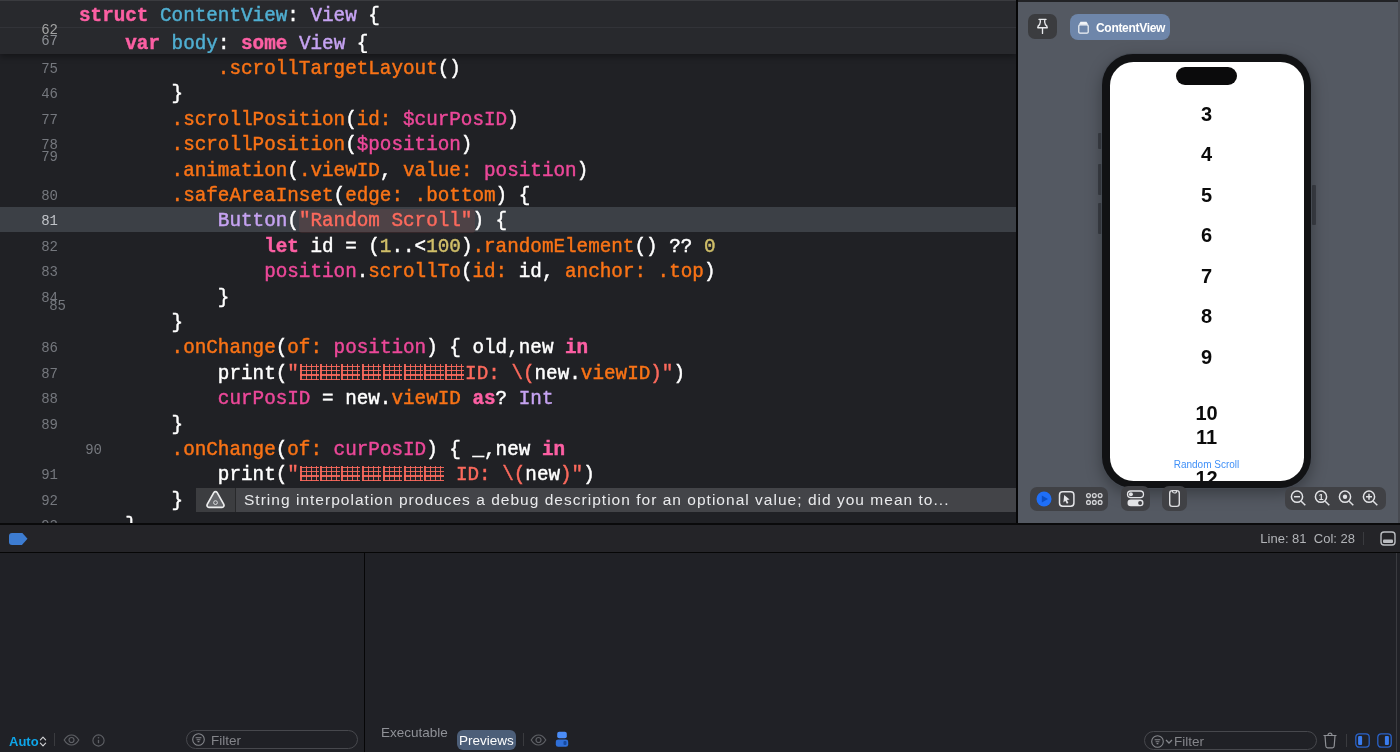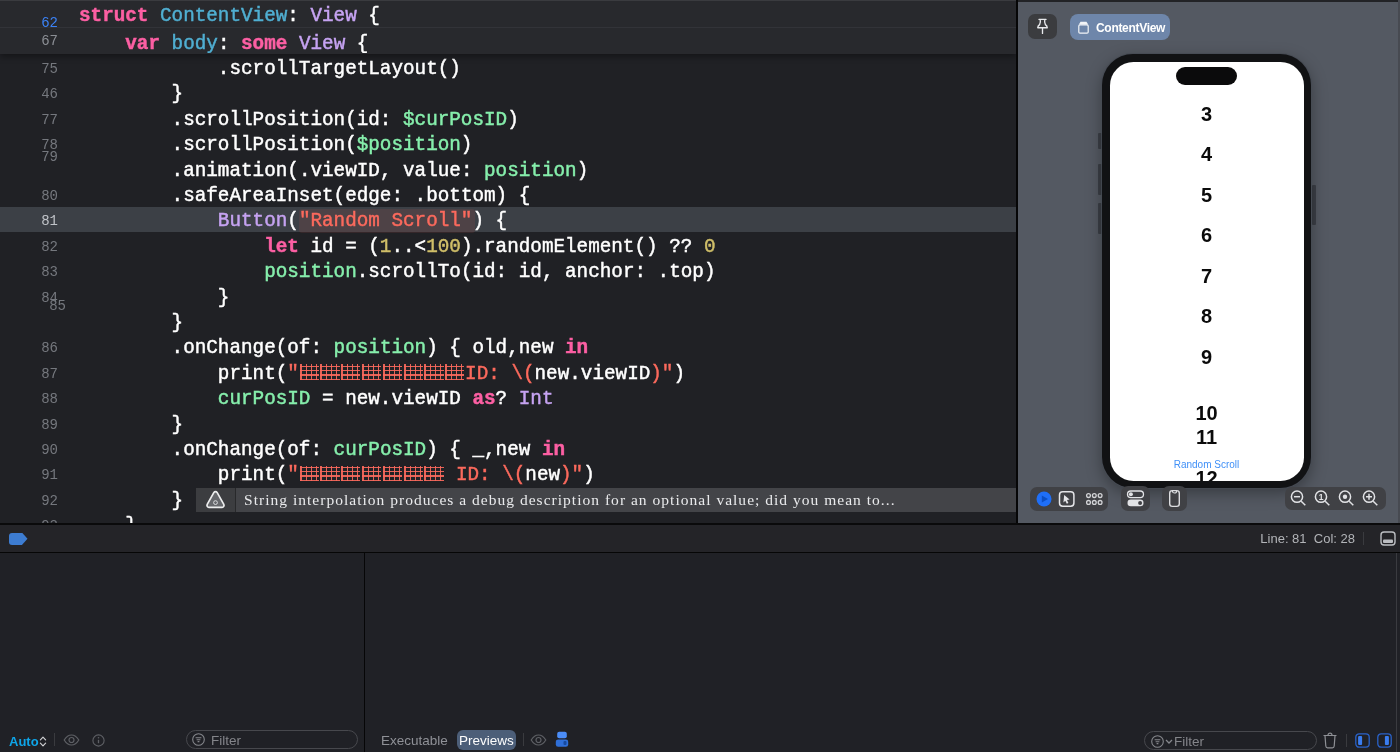--- a/index.html
+++ b/index.html
@@ -6,33 +6,33 @@
 body{width:1400px;height:752px;background:#202126;font-family:"Liberation Sans",sans-serif;overflow:hidden;position:relative;}
 .abs{position:absolute;}
 #editor{left:0;top:0;width:1016px;height:523px;background:#202125;overflow:hidden;}
 .ln{position:absolute;left:0;width:58px;text-align:right;font-family:"Liberation Mono",monospace;font-size:14px;line-height:25px;color:#75787e;}
 .cd{position:absolute;left:79px;white-space:pre;font-family:"Liberation Mono",monospace;font-size:19.3px;line-height:25px;color:#fff;-webkit-text-stroke:0.45px currentColor;}
 .k{color:#fc5fa3;font-weight:bold;}
 .s{color:#fc6a5d;}
 .n{color:#d0bf69;}
 .d{color:#50afd2;}
 .t{color:#c6a3f2;}
-.m{color:#ffffff;}
-.p{color:#86efac;}
+.m{color:#f97316;}
+.p{color:#ec4899;}
 .cjk{display:inline-block;width:19.2px;height:15.5px;margin:0 .8px;vertical-align:-1px;background:
  repeating-linear-gradient(0deg,rgba(252,106,93,.9) 0 1.3px,rgba(252,106,93,0) 1.3px 4.4px),
  repeating-linear-gradient(90deg,rgba(252,106,93,.9) 0 1.3px,rgba(252,106,93,0) 1.3px 4.9px);
  border-left:1.3px solid rgba(252,106,93,.9);box-sizing:border-box;}
 #pinhead{left:0;top:0;width:1016px;height:53px;background:#28292d;border-top:1px solid #3a3b3f;box-shadow:0 3px 6px rgba(0,0,0,.35);}
 #pindiv{left:0;top:27px;width:1016px;height:1px;background:#323338;}
 #hl81{left:0;top:206.5px;width:1016px;height:25.4px;background:#3c4046;}
 #hlstr{left:299px;top:208.5px;width:176px;height:24px;background:rgba(200,85,75,.13);border-radius:3px;}
 
 #bicon{left:196px;top:488px;width:38.5px;height:24px;background:#3c3d40;border-right:1px solid #28292b;}
-#btext{left:235.5px;top:488px;width:780.5px;height:24px;background:#434448;color:#e9eaec;font-size:15.5px;letter-spacing:1.02px;line-height:24px;padding-left:8.5px;box-sizing:border-box;white-space:nowrap;overflow:hidden;font-family:Liberation Serif, serif;}
+#btext{left:235.5px;top:488px;width:780.5px;height:24px;background:#434448;color:#e9eaec;font-size:15.5px;letter-spacing:1.02px;line-height:24px;padding-left:8.5px;box-sizing:border-box;white-space:nowrap;overflow:hidden;}
 #vline{left:1016px;top:0;width:2px;height:523px;background:#060607;}
 #canvas{left:1018px;top:0;width:382px;height:523px;background:#545962;}
 #canvas .topline{position:absolute;left:0;top:0;width:382px;height:2px;background:#222326;}
 #canvas .rline{position:absolute;right:0;top:0;width:2px;height:523px;background:#474a51;}
 .icgrp{position:absolute;background:#404145;border-radius:7px;}
 #strip{left:0;top:523px;width:1400px;height:30px;background:#242428;border-top:2px solid #0a0a0b;border-bottom:1px solid #060606;box-sizing:border-box;}
 #bptag{left:9px;top:7.5px;width:18.5px;height:12.5px;background:#3d7cd1;border-radius:3px;clip-path:polygon(0 0,70% 0,100% 50%,70% 100%,0 100%);}
 #linecol{right:45px;top:6px;font-size:13px;color:#b2b4b8;position:absolute;}
 #debug{left:0;top:553px;width:1400px;height:199px;background:#202126;}
 #dbdiv{left:363.5px;top:553px;width:1.5px;height:199px;background:#060607;}
@@ -72,39 +72,39 @@
   <div class="ln" style="top:294px;padding-left:8px;">85</div>
   <div class="cd" style="top:311.0px">        }</div>
   <div class="ln" style="top:336.4px;">86</div>
   <div class="cd" style="top:336.4px">        <span class="m">.onChange</span>(<span class="m">of:</span> <span class="p">position</span>) { old,new <span class="k">in</span></div>
   <div class="ln" style="top:361.8px;">87</div>
   <div class="cd" style="top:361.8px">            print(<span class="s">"<span class="cjk"></span><span class="cjk"></span><span class="cjk"></span><span class="cjk"></span><span class="cjk"></span><span class="cjk"></span><span class="cjk"></span><span class="cjk"></span>ID: \(</span>new.<span class="m">viewID</span><span class="s">)"</span>)</div>
   <div class="ln" style="top:387.2px;">88</div>
   <div class="cd" style="top:387.2px">            <span class="p">curPosID</span> = new.<span class="m">viewID</span> <span class="k">as</span>? <span class="t">Int</span></div>
   <div class="ln" style="top:412.6px;">89</div>
   <div class="cd" style="top:412.6px">        }</div>
-  <div class="ln" style="top:438.0px;">90</div>
+  <div class="ln" style="top:438.0px;padding-left:44px;">90</div>
   <div class="cd" style="top:438.0px">        <span class="m">.onChange</span>(<span class="m">of:</span> <span class="p">curPosID</span>) { _,new <span class="k">in</span></div>
   <div class="ln" style="top:463.4px;">91</div>
   <div class="cd" style="top:463.4px">            print(<span class="s">"<span class="cjk"></span><span class="cjk"></span><span class="cjk"></span><span class="cjk"></span><span class="cjk"></span><span class="cjk"></span><span class="cjk"></span> ID: \(</span>new<span class="s">)"</span>)</div>
   <div class="ln" style="top:488.8px;">92</div>
   <div class="cd" style="top:488.8px">        }</div>
   <div class="ln" style="top:514.2px;">93</div>
   <div class="cd" style="top:514.2px">    }</div>
   </div>
   <div class="abs" id="bicon"></div>
   <div class="abs" id="btext">String interpolation produces a debug description for an optional value; did you mean to...</div>
   <svg class="abs" style="left:205px;top:490px" width="21" height="20" viewBox="0 0 21 20">
     <path d="M8.8 2.6 L2.2 14.4 a2 2 0 0 0 1.7 2.9 h13.2 a2 2 0 0 0 1.7 -2.9 L12.2 2.6 a2 2 0 0 0 -3.4 0 Z" fill="#66686c" stroke="#eceded" stroke-width="1.7" stroke-linejoin="round"></path>
     <circle cx="10.5" cy="12.6" r="1.9" fill="none" stroke="#e3e4e6" stroke-width="0.9"></circle>
   </svg>
   <div class="abs" id="pinhead"></div>
   <div class="abs" id="pindiv"></div>
   <div id="pinlines" style="position:absolute;left:0;top:0;width:1016px;height:53px;overflow:hidden;">
-  <div class="ln" style="top:11px;color:#3b82f6;">62</div>
+  <div class="ln" style="top:18px;color:#a3a3a3;">62</div>
   <div class="cd" style="top:3.5px"><span class="k">struct</span> <span class="d">ContentView</span>: <span class="t">View</span> {</div>
   <div class="ln" style="top:28.5px;color:#8b8e94;">67</div>
   <div class="cd" style="top:32px">    <span class="k">var</span> <span class="d">body</span>: <span class="k">some</span> <span class="t">View</span> {</div>
   </div>
 </div>
 
 <div class="abs" id="canvas">
   <div class="topline"></div>
     <div class="rline"></div>
 
@@ -222,21 +222,21 @@
     <path d="M6.5 5.8 v3.4" stroke="#5e6065" stroke-width="1.3"></path>
     <circle cx="6.5" cy="3.7" r="0.8" fill="#5e6065"></circle>
   </svg>
   <div class="pill" style="left:186px;top:177px;width:172px;height:18.5px;"></div>
   <svg class="abs" style="left:192px;top:180px" width="14" height="13" viewBox="0 0 14 13">
     <circle cx="6.5" cy="6.5" r="5.8" fill="none" stroke="#85878c" stroke-width="1.1"></circle>
     <path d="M3.6 4.8 h5.8 M4.6 6.7 h3.8 M5.6 8.6 h1.8" stroke="#85878c" stroke-width="1.1"></path>
   </svg>
   <div class="abs" style="left:211px;top:180px;font-size:13.5px;color:#84858a;">Filter</div>
 
-  <div class="abs" style="left:381px;top:180px;font-size:13.5px;color:#8f9197;">Executable</div>
+  <div class="abs" style="left:381px;top:172px;font-size:13.5px;color:#8f9197;">Executable</div>
   <div class="abs" style="left:457px;top:177px;width:59px;height:19.5px;background:#4c5e78;border-radius:6px;"></div>
   <div class="abs" style="left:457px;top:180px;width:59px;text-align:center;font-size:13.5px;color:#fdfdfd;">Previews</div>
   <div class="vsep" style="left:523px;top:180px;height:13px;"></div>
   <svg class="abs" style="left:530px;top:181px" width="17" height="12" viewBox="0 0 17 12">
     <path d="M1.2 6 C3.4 2.4 6 1 8.5 1 C11 1 13.6 2.4 15.8 6 C13.6 9.6 11 11 8.5 11 C6 11 3.4 9.6 1.2 6 Z" fill="none" stroke="#5e6065" stroke-width="1.2"></path>
     <circle cx="8.5" cy="6" r="2.5" fill="none" stroke="#5e6065" stroke-width="1.2"></circle>
   </svg>
   <svg class="abs" style="left:554px;top:178px" width="16" height="17" viewBox="0 0 16 17">
     <rect x="3.2" y="0.8" width="9.6" height="6.4" rx="2" fill="#4b8df8"></rect>
     <rect x="1.8" y="8.4" width="12.4" height="7.4" rx="2.4" fill="#2f6fd8"></rect>

